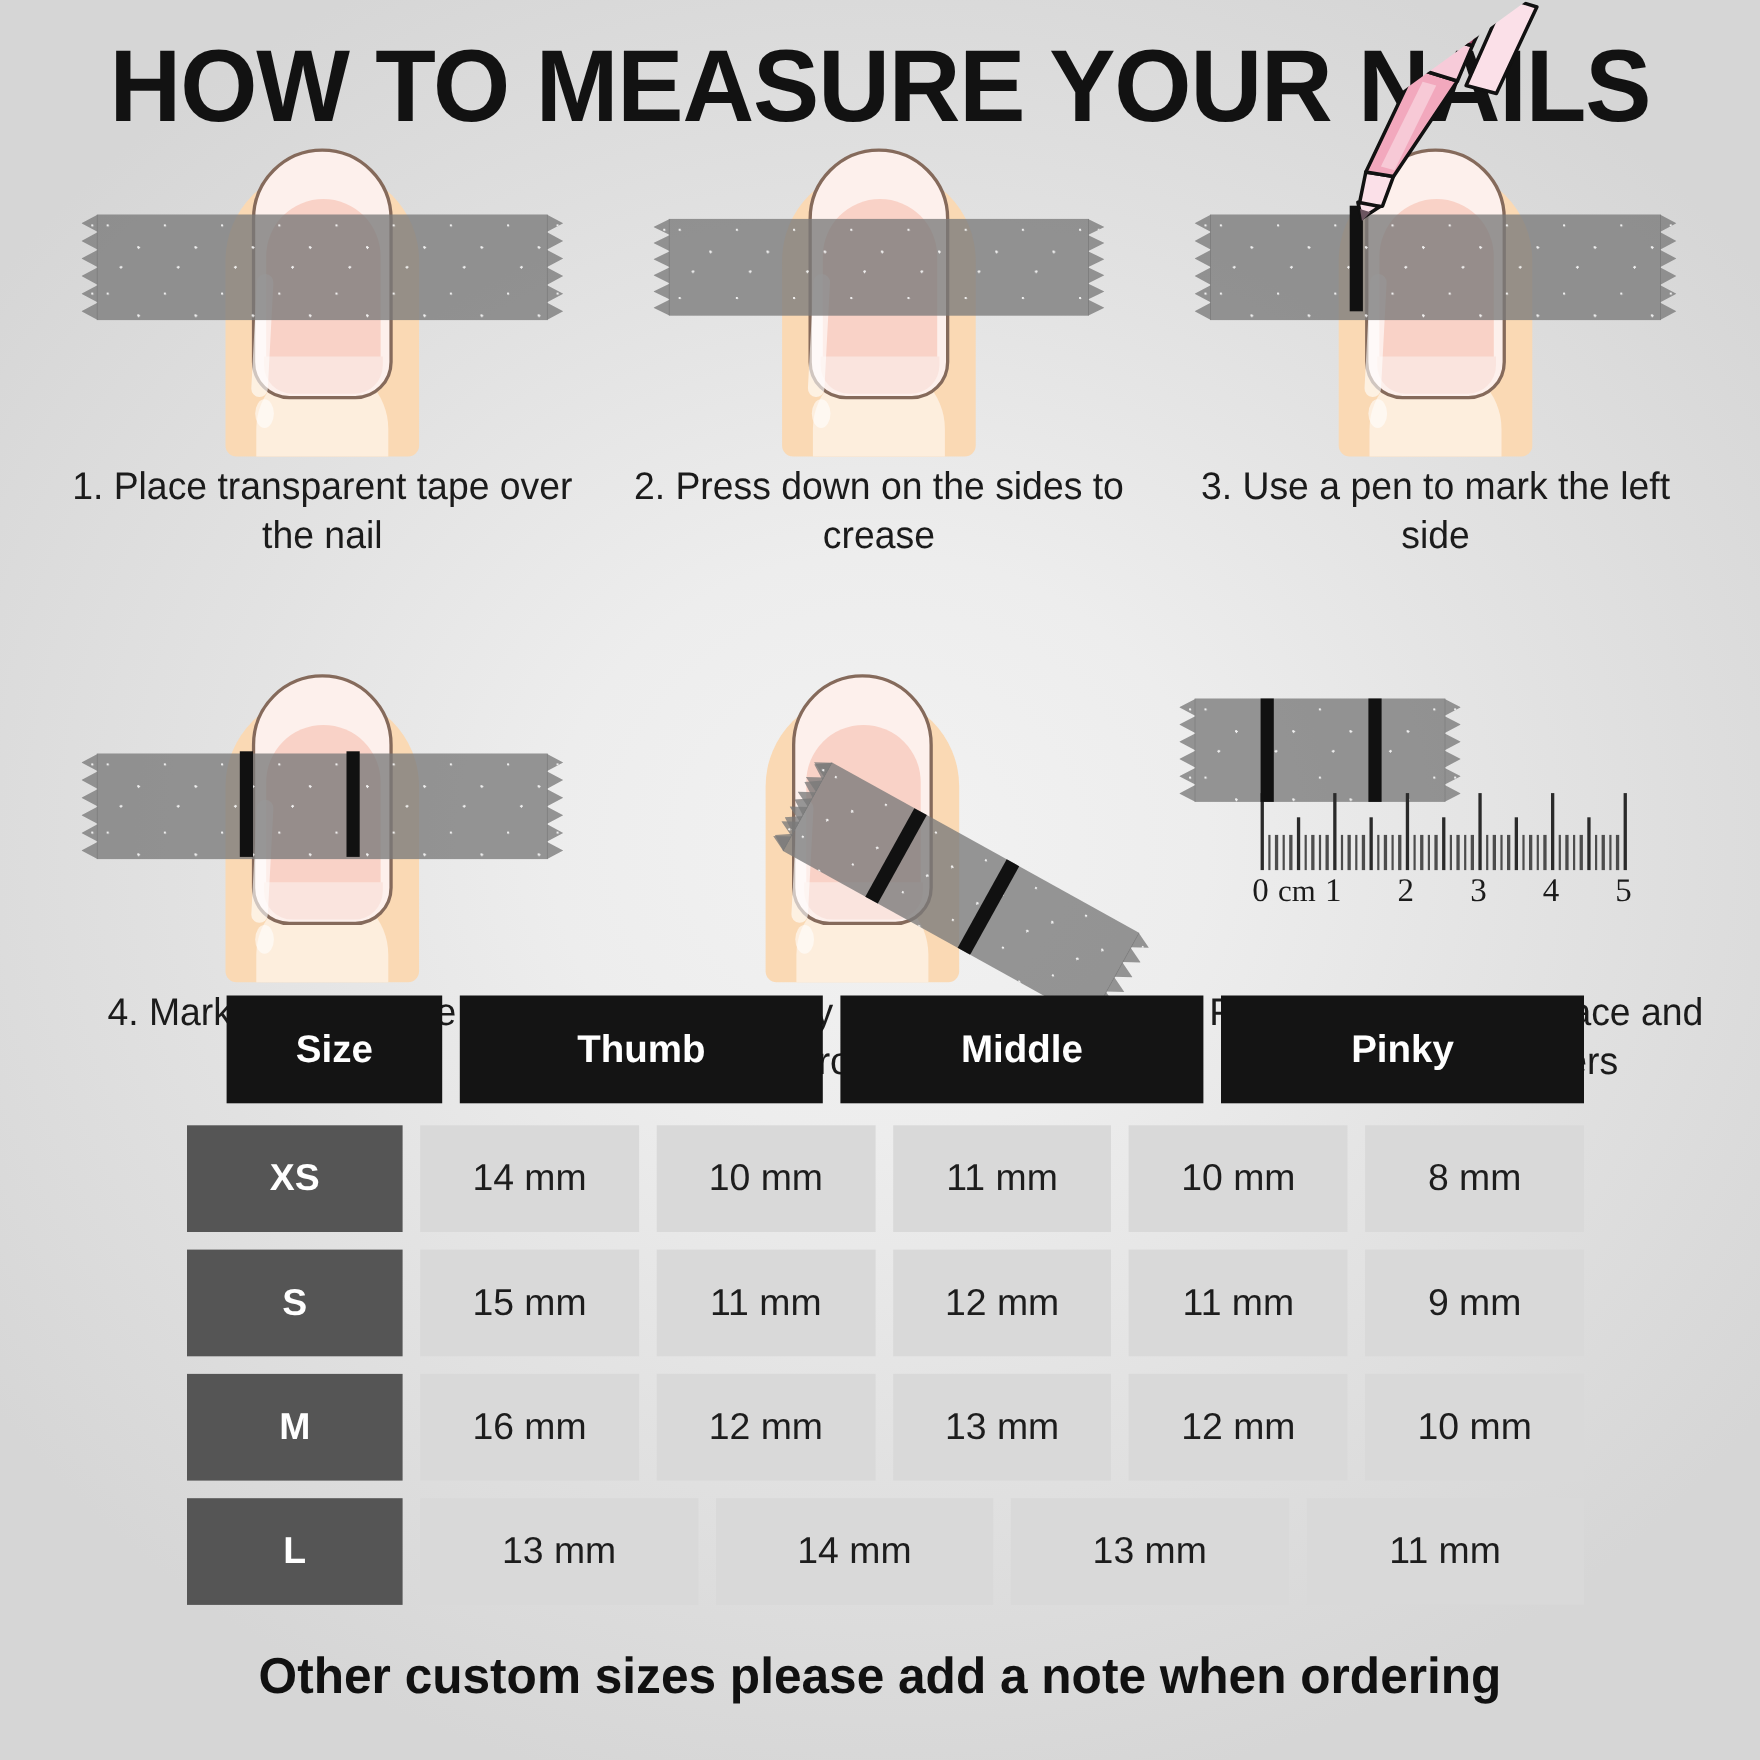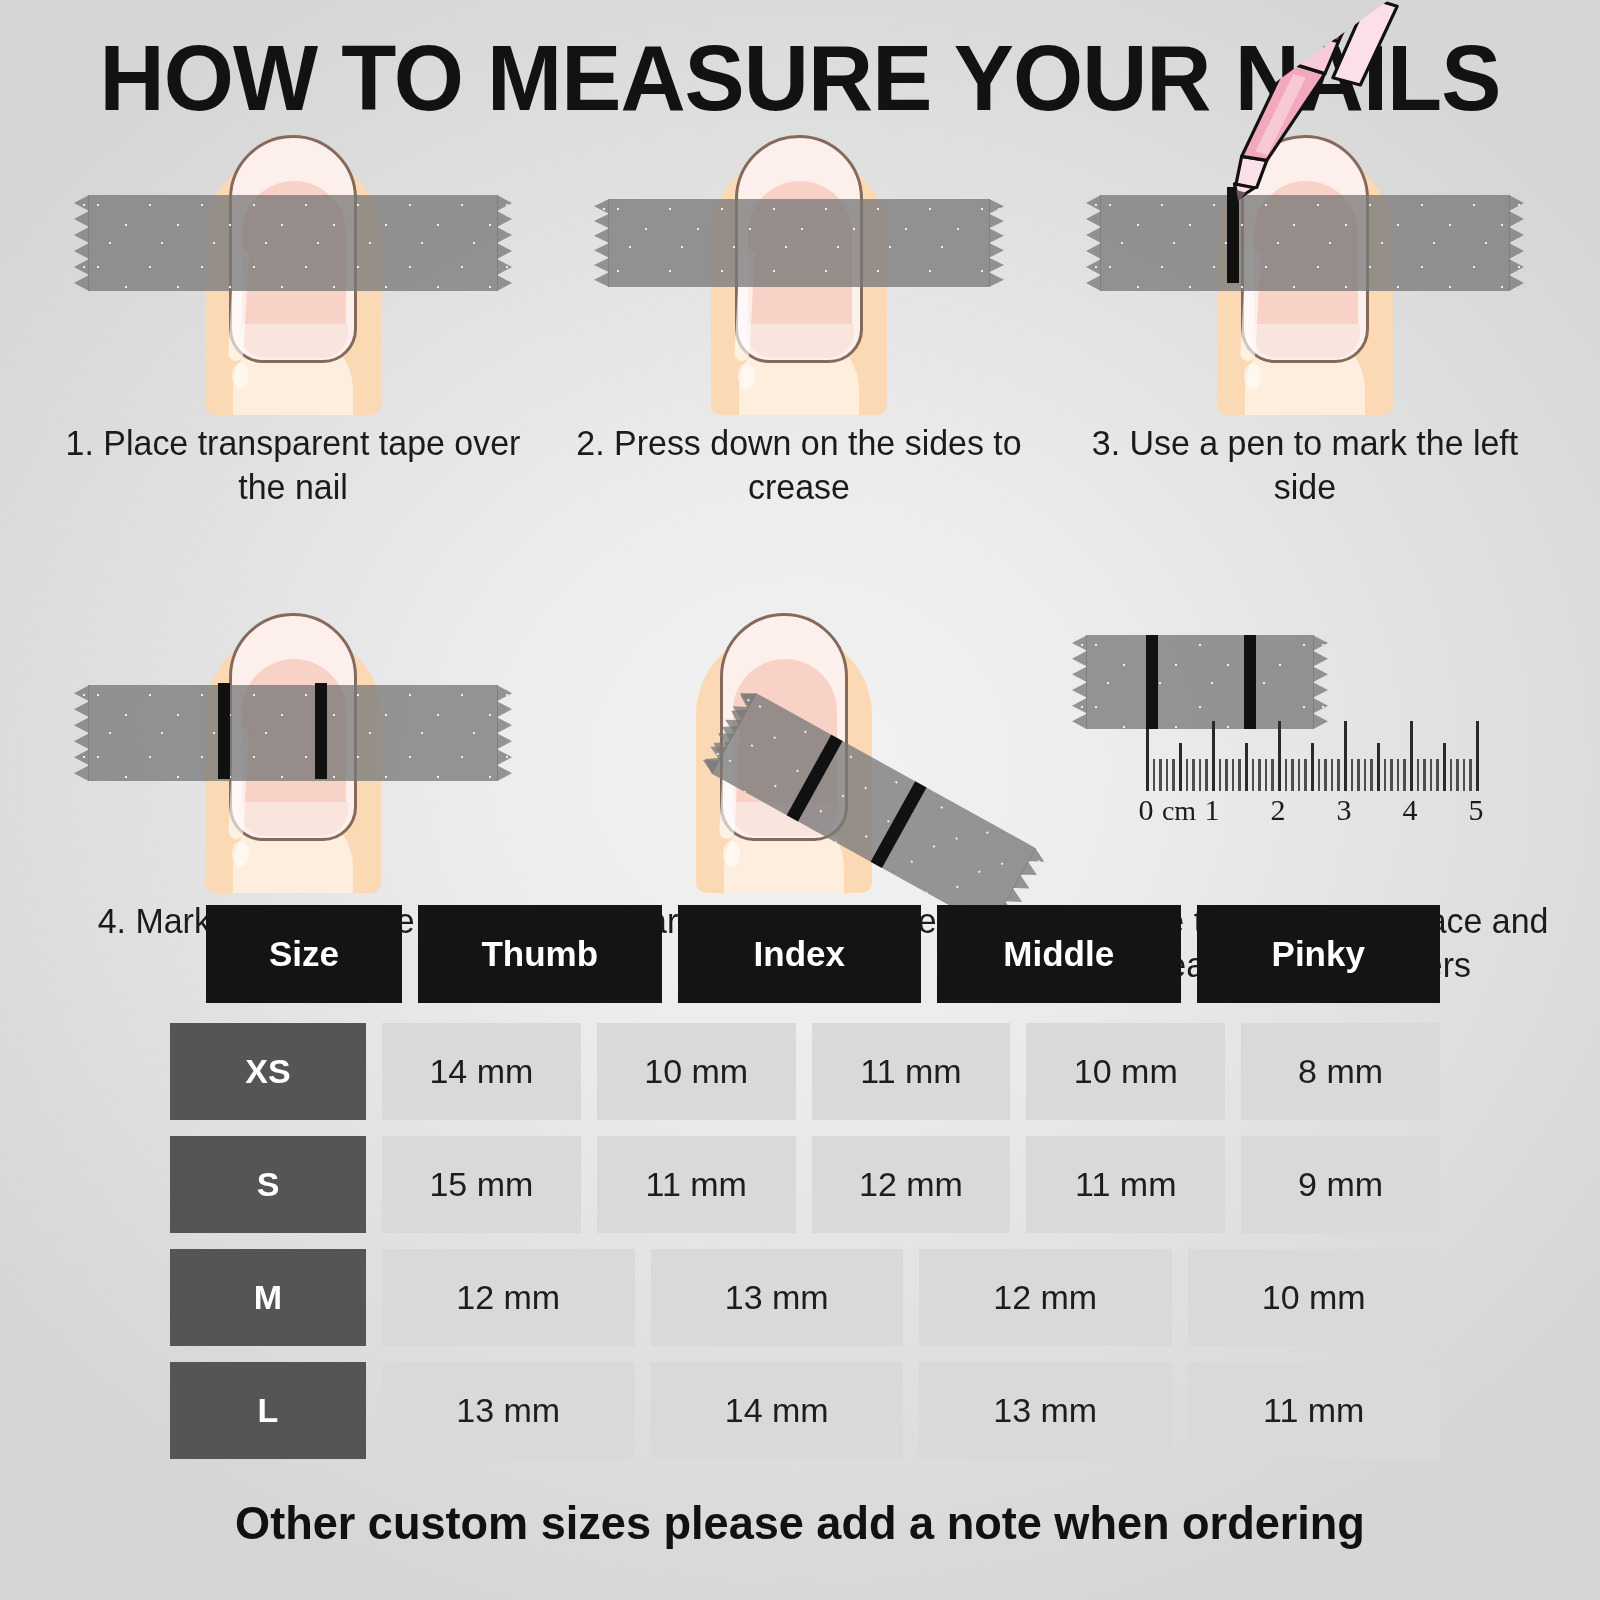--- a/index.html
+++ b/index.html
@@ -502,21 +502,20 @@
         </div>
         <div class="caption">6. Place tape on flat surface and measure in milimeters</div>
       </div>
     </div>
   </div>
 
   <div class="table" id="sizetable">
       <div class="trow headrow">
         <div class="cell head">Size</div>
         <div class="cell head">Thumb</div>
-        <div class="cell head">Index</div>
         <div class="cell head">Middle</div>
         <div class="cell head">Pinky</div>
       </div>
       <div class="trow">
         <div class="cell sizecell">XS</div>
         <div class="cell">14 mm</div>
         <div class="cell">10 mm</div>
         <div class="cell">11 mm</div>
         <div class="cell">10 mm</div>
         <div class="cell">8 mm</div>
@@ -524,20 +523,21 @@
       <div class="trow">
         <div class="cell sizecell">S</div>
         <div class="cell">15 mm</div>
         <div class="cell">11 mm</div>
         <div class="cell">12 mm</div>
         <div class="cell">11 mm</div>
         <div class="cell">9 mm</div>
       </div>
       <div class="trow">
         <div class="cell sizecell">M</div>
+        <div class="cell">16 mm</div>
         <div class="cell">12 mm</div>
         <div class="cell">13 mm</div>
         <div class="cell">12 mm</div>
         <div class="cell">10 mm</div>
       </div>
       <div class="trow">
         <div class="cell sizecell">L</div>
         <div class="cell">13 mm</div>
         <div class="cell">14 mm</div>
         <div class="cell">13 mm</div>

